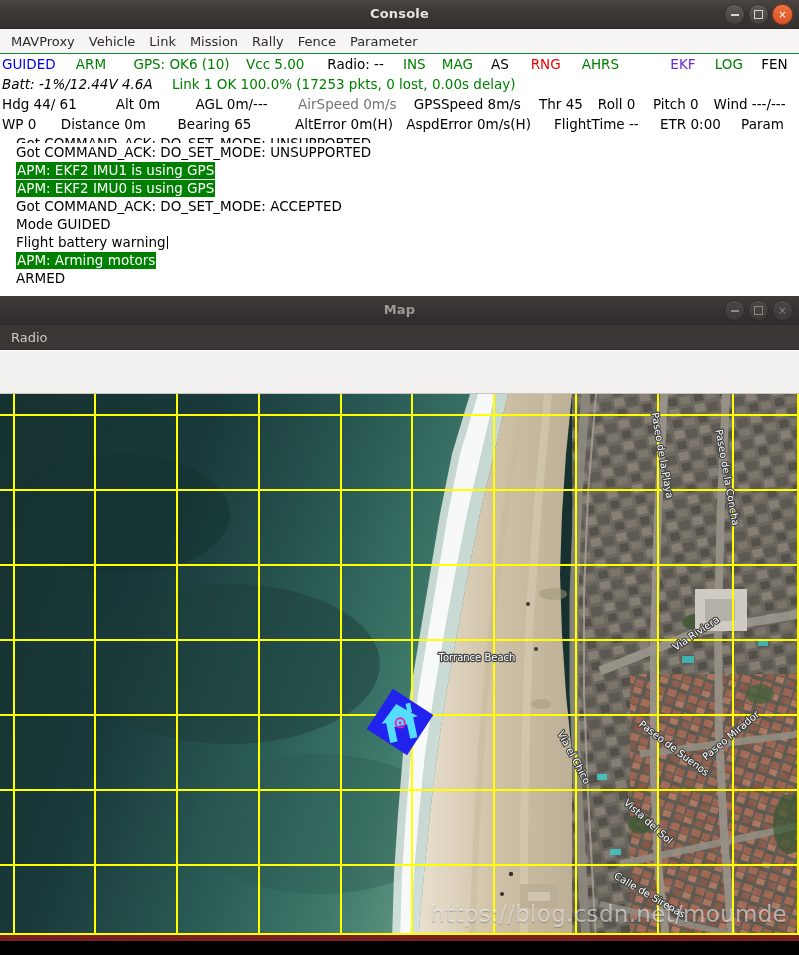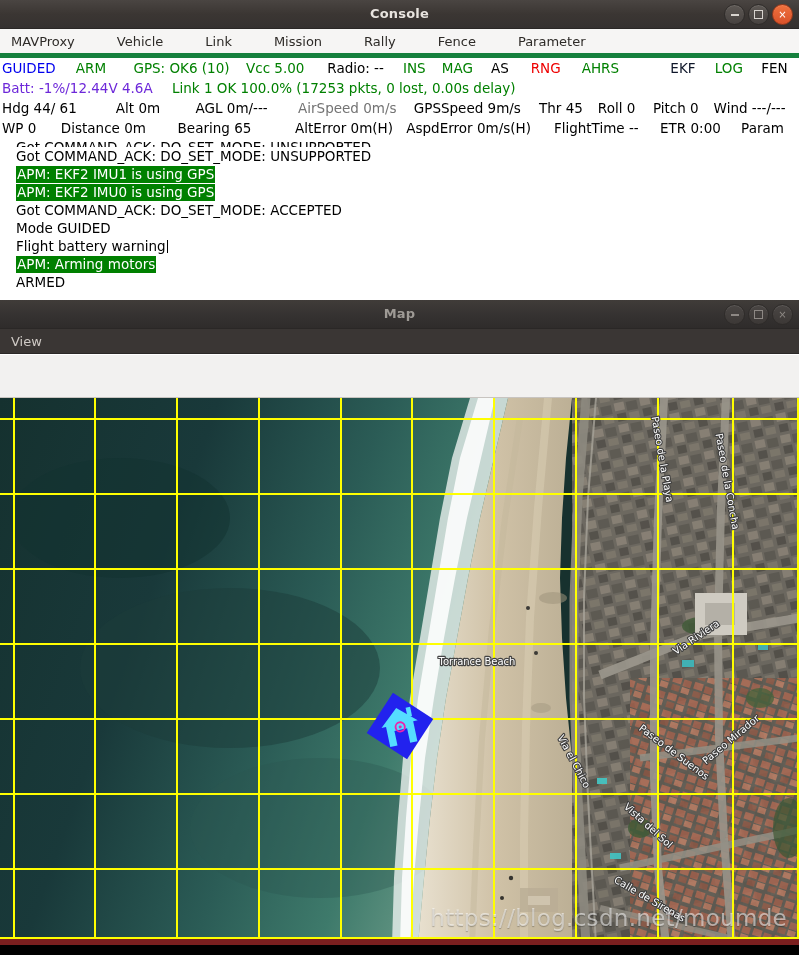--- a/index.html
+++ b/index.html
@@ -63,22 +63,21 @@
   .menubar {
     background: #3a3634;
     height: 24px;
     display: flex;
     align-items: center;
     padding: 0 4px;
     border-bottom: 1px solid #2b2827;
   }
   .menubar.light {
     background: #f6f5f4;
-    border-bottom: 5px solid #15803d;
-    gap: 28px;
+    border-bottom: 1px solid #15803d;
   }
   .menu-item {
     font-size: 13px;
     color: #ddd8d3;
     padding: 2px 7px;
     white-space: nowrap;
   }
   .menubar.light .menu-item { color: #2e2b28; }
   .menubar.map { background: #3a3634; }
   .menubar.map .menu-item { color: #cfcac5; }
@@ -222,34 +221,34 @@
         <span class="cell" style="color: rgb(0, 0, 238); width: 78px; display: inline-block;">GUIDED</span>
         <span class="cell" style="color: rgb(0, 128, 0); width: 61px; display: inline-block;">ARM</span>
         <span class="cell" style="color: rgb(0, 128, 0); width: 119px; display: inline-block;">GPS: OK6 (10)</span>
         <span class="cell" style="color: rgb(0, 128, 0); width: 86px; display: inline-block;">Vcc 5.00</span>
         <span class="cell" style="color: rgb(0, 0, 0); width: 80px; display: inline-block;">Radio: --</span>
         <span class="cell" style="color: rgb(0, 128, 0); width: 41px; display: inline-block;">INS</span>
         <span class="cell" style="color: rgb(0, 128, 0); width: 52px; display: inline-block;">MAG</span>
         <span class="cell" style="color: rgb(0, 0, 0); width: 42px; display: inline-block;">AS</span>
         <span class="cell" style="color: rgb(238, 0, 0); width: 54px; display: inline-block;">RNG</span>
         <span class="cell" style="color: rgb(0, 128, 0); width: 62px; display: inline-block;">AHRS</span>
-        <span class="cell" style="color: #0f172a; width: 47px; display: inline-block; margin-left: 30px;">EKF</span>
+        <span class="cell" style="color: #6d28d9; width: 47px; display: inline-block; margin-left: 30px;">EKF</span>
         <span class="cell" style="color: rgb(0, 128, 0); width: 49px; display: inline-block;">LOG</span>
         <span class="cell" style="color: rgb(0, 0, 0); width: 40px; display: inline-block;">FEN</span>
       </div>
       <div class="statusrow">
-        <span class="cell" style="color: #6d28d9; width: 170px; display: inline-block;">Batt: -1%/12.44V 4.6A</span>
+        <span class="cell" style="color: #000000; width: 170px; display: inline-block; font-style: italic;">Batt: -1%/12.44V 4.6A</span>
         <span class="cell" style="color: rgb(0, 128, 0); width: 420px; display: inline-block;">Link 1 OK 100.0% (17253 pkts, 0 lost, 0.00s delay)</span>
       </div>
       <div class="statusrow">
         <span class="cell" style="color: rgb(0, 0, 0); width: 120px; display: inline-block;">Hdg  44/ 61</span>
         <span class="cell" style="color: rgb(0, 0, 0); width: 84px; display: inline-block;">Alt 0m</span>
         <span class="cell" style="color: rgb(0, 0, 0); width: 108px; display: inline-block;">AGL 0m/---</span>
         <span class="cell" style="color: #737373; width: 122px; display: inline-block;">AirSpeed 0m/s</span>
-        <span class="cell" style="color: rgb(0, 0, 0); width: 132px; display: inline-block;">GPSSpeed 9m/s</span>
+        <span class="cell" style="color: rgb(0, 0, 0); width: 132px; display: inline-block;">GPSSpeed 8m/s</span>
         <span class="cell" style="color: rgb(0, 0, 0); width: 62px; display: inline-block;">Thr 45</span>
         <span class="cell" style="color: rgb(0, 0, 0); width: 58px; display: inline-block;">Roll 0</span>
         <span class="cell" style="color: rgb(0, 0, 0); width: 64px; display: inline-block;">Pitch 0</span>
         <span class="cell" style="color: rgb(0, 0, 0); width: 90px; display: inline-block;">Wind ---/---</span>
       </div>
       <div class="statusrow">
         <span class="cell" style="color: rgb(0, 0, 0); width: 61px; display: inline-block;">WP 0</span>
         <span class="cell" style="color: rgb(0, 0, 0); width: 121px; display: inline-block;">Distance 0m</span>
         <span class="cell" style="color: rgb(0, 0, 0); width: 108px; display: inline-block;">Bearing 65</span>
         <span class="cell" style="color: rgb(0, 0, 0); width: 129px; display: inline-block; text-align: center;">AltError 0m(H)</span>
@@ -279,21 +278,21 @@
           <span class="dash"></span>
         </div>
       <div class="wbtn">
           <span class="sq"></span>
         </div>
       <div class="wbtn close">×</div>
     </div>
   </div>
 
   <div class="menubar map" id="map-menubar">
-      <div class="menu-item">View</div>
+      <div class="menu-item">Radio</div>
     </div>
 
   <div class="map-toolbar"></div>
 
   <div class="mapwrap">
     <svg class="map-svg" width="799" height="547" viewBox="0 0 799 547">
       <defs>
         <linearGradient id="oceanG" x1="0" y1="0" x2="1" y2="0.35">
           <stop offset="0%" stop-color="#15312f"></stop>
           <stop offset="35%" stop-color="#19393a"></stop>

